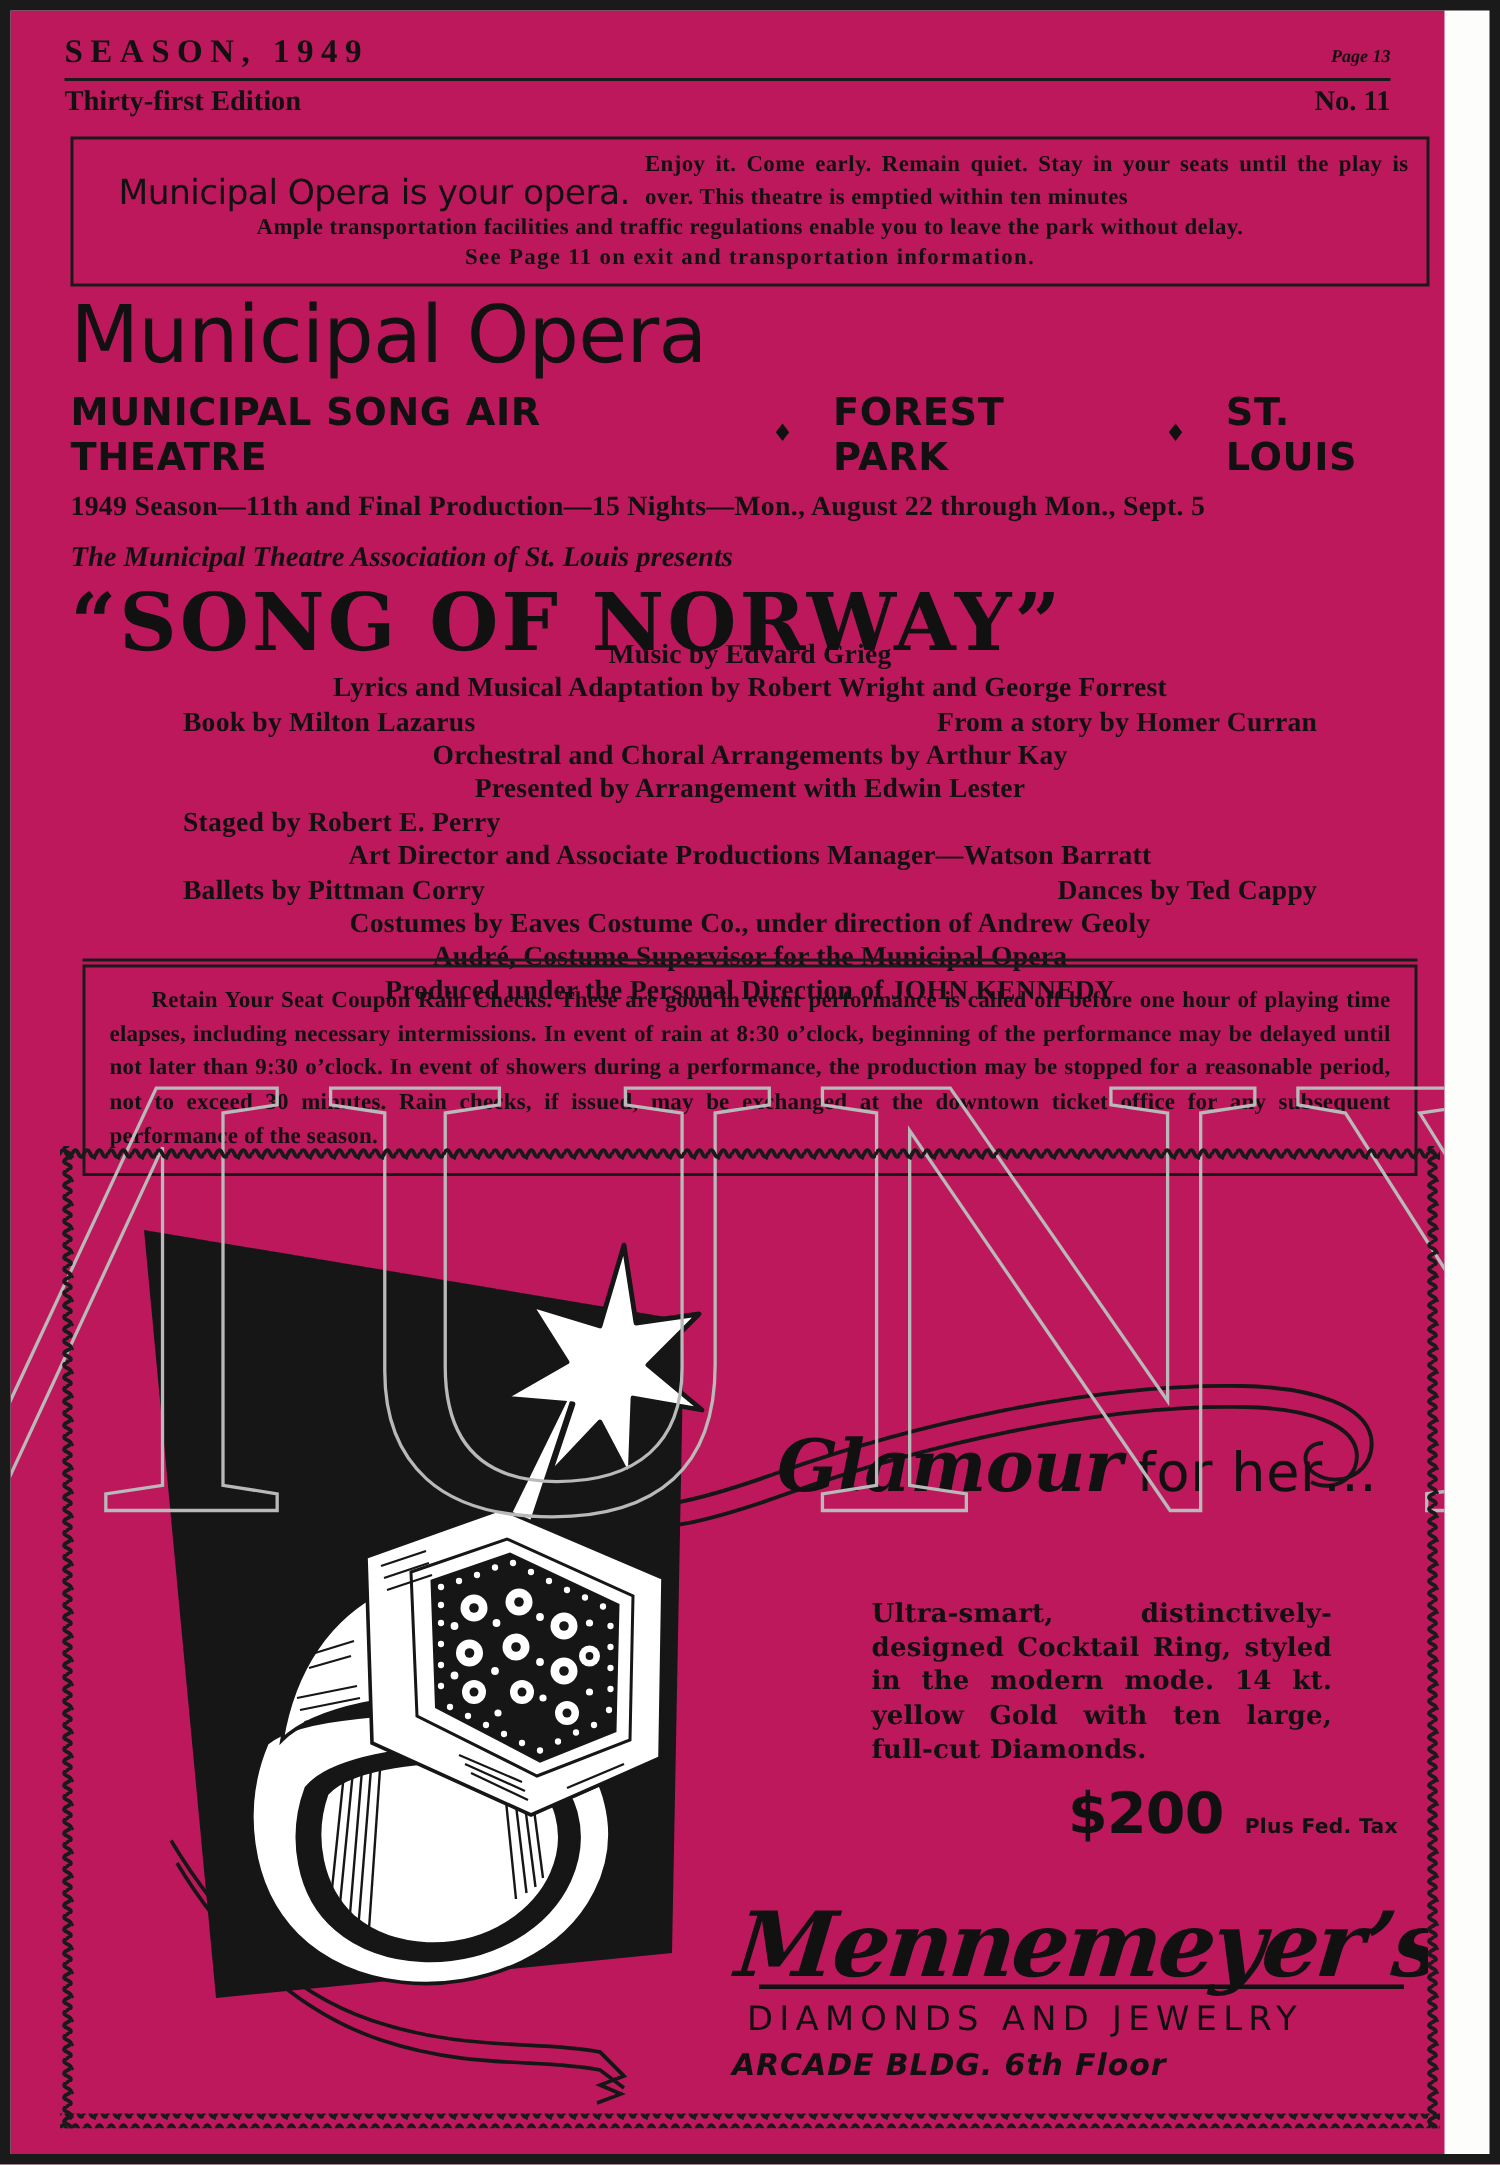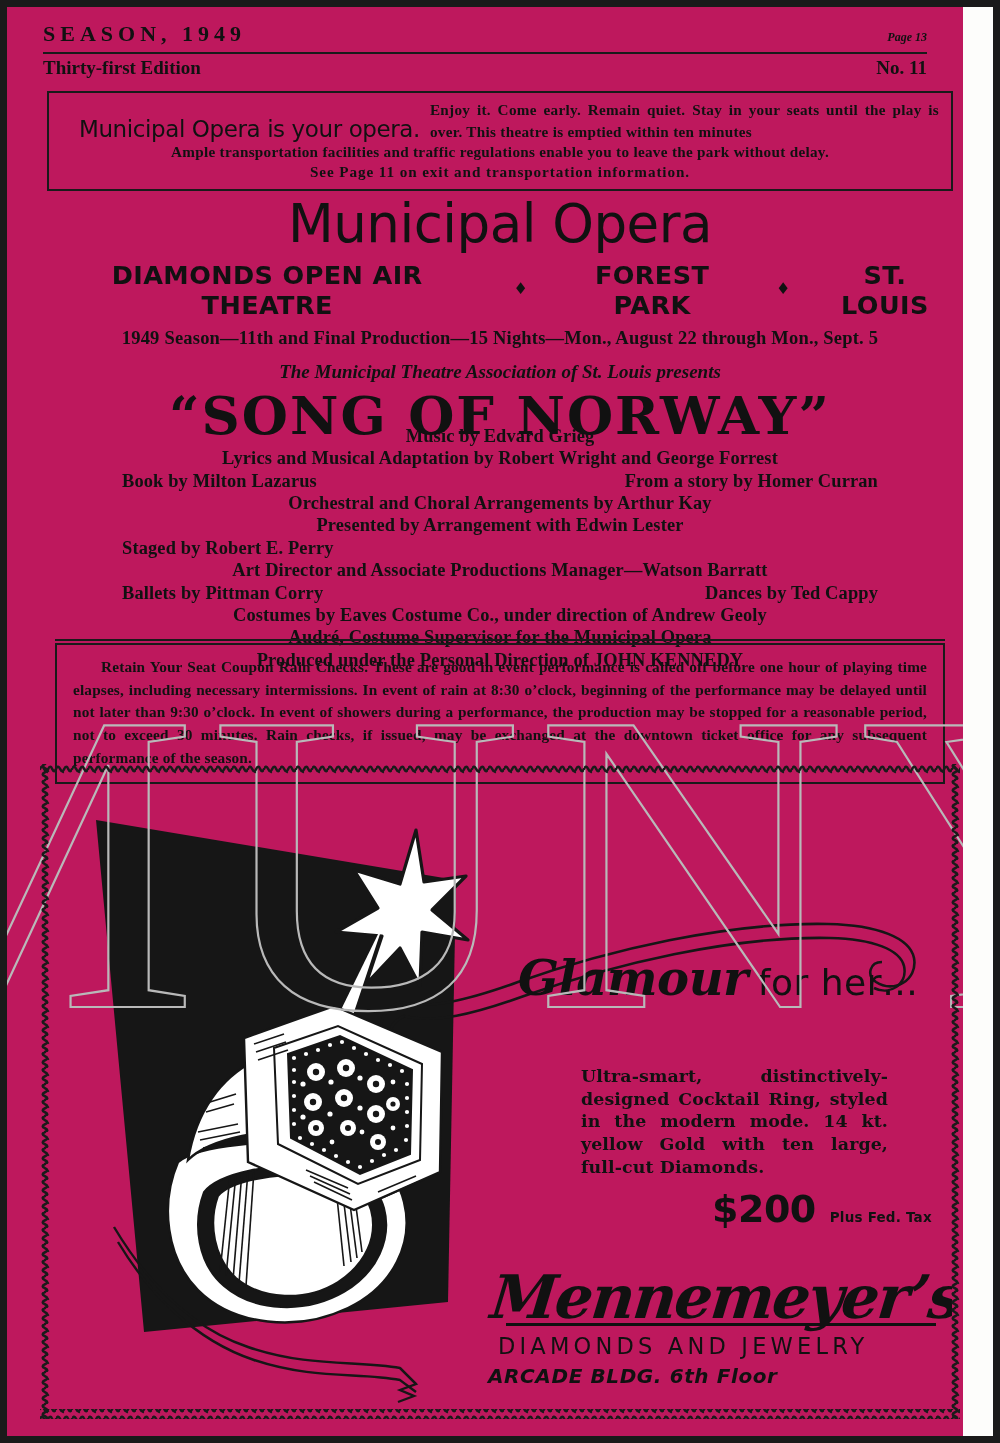--- a/index.html
+++ b/index.html
@@ -121,21 +121,21 @@
     letter-spacing: 0.9px;
     margin-top: 2px;
   }
 
   
   .masthead {
     position: absolute;
     left: 40px;
     top: 190px;
     width: 906px;
-    text-align: center;
+    text-align: left;
   }
   .m-title {
     font-family: "DejaVu Sans", sans-serif;
     font-size: 53px;
     font-weight: 400;
     letter-spacing: -0.5px;
     line-height: 1.02;
   }
   .m-venue {
     font-family: "DejaVu Sans", sans-serif;
@@ -381,21 +381,21 @@
         <div class="notice-slogan">Municipal Opera is your opera.</div>
         <div class="notice-intro">Enjoy it. Come early. Remain quiet. Stay in your seats until the play is over. This theatre is emptied within ten minutes</div>
       </div>
       <div class="notice-line3">Ample transportation facilities and traffic regulations enable you to leave the park without delay.</div>
       <div class="notice-line4">See Page 11 on exit and transportation information.</div>
     </div>
 
     <div class="masthead">
       <div class="m-title">Municipal Opera</div>
       <div class="m-venue">
-        <span>DIAMONDS OPEN AIR THEATRE</span>
+        <span>MUNICIPAL SONG AIR THEATRE</span>
         <span class="m-dia">♦</span>
         <span>FOREST PARK</span>
         <span class="m-dia">♦</span>
         <span>ST. LOUIS</span>
       </div>
       <div class="m-season">1949 Season—11th and Final Production—15 Nights—Mon., August 22 through Mon., Sept. 5</div>
       <div class="m-presents">The Municipal Theatre Association of St. Louis presents</div>
       <div class="m-show">“SONG OF NORWAY”</div>
     </div>
 

